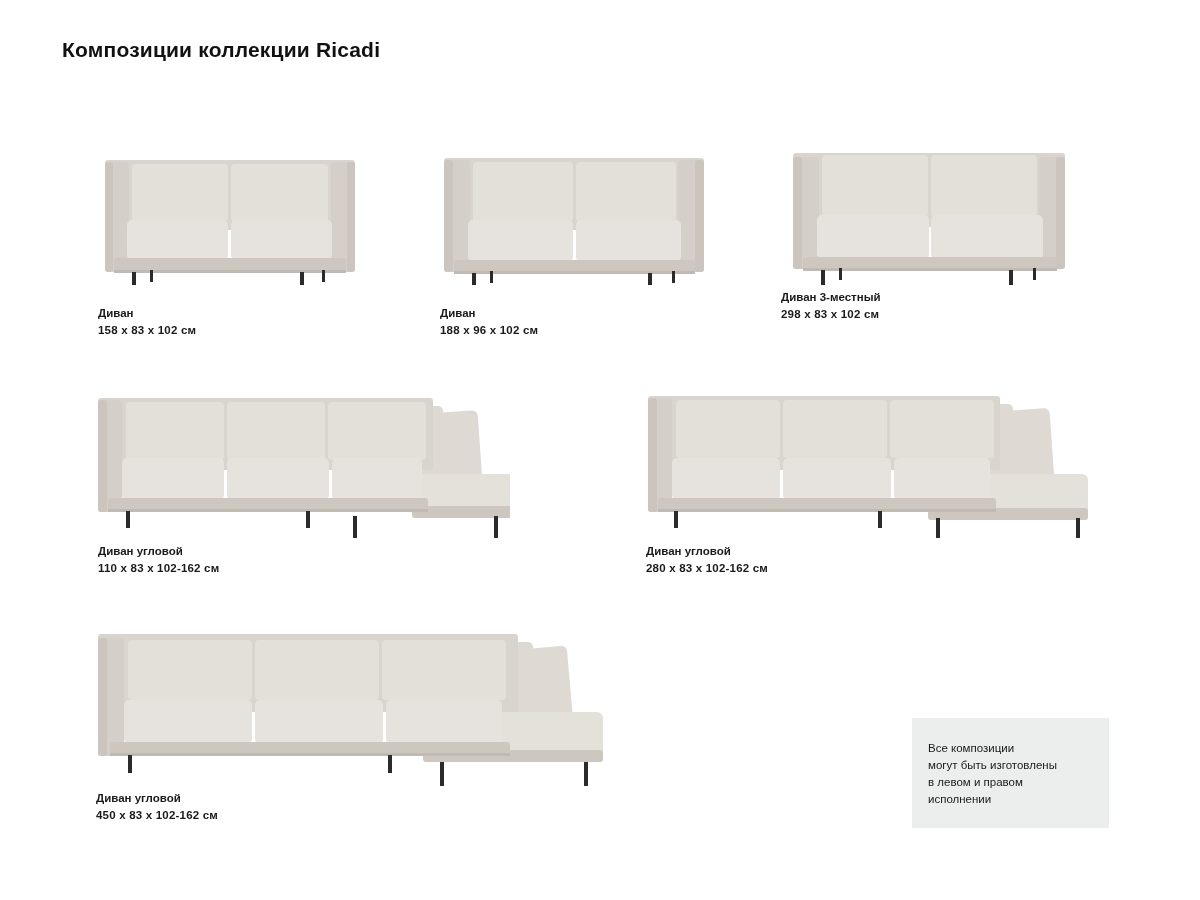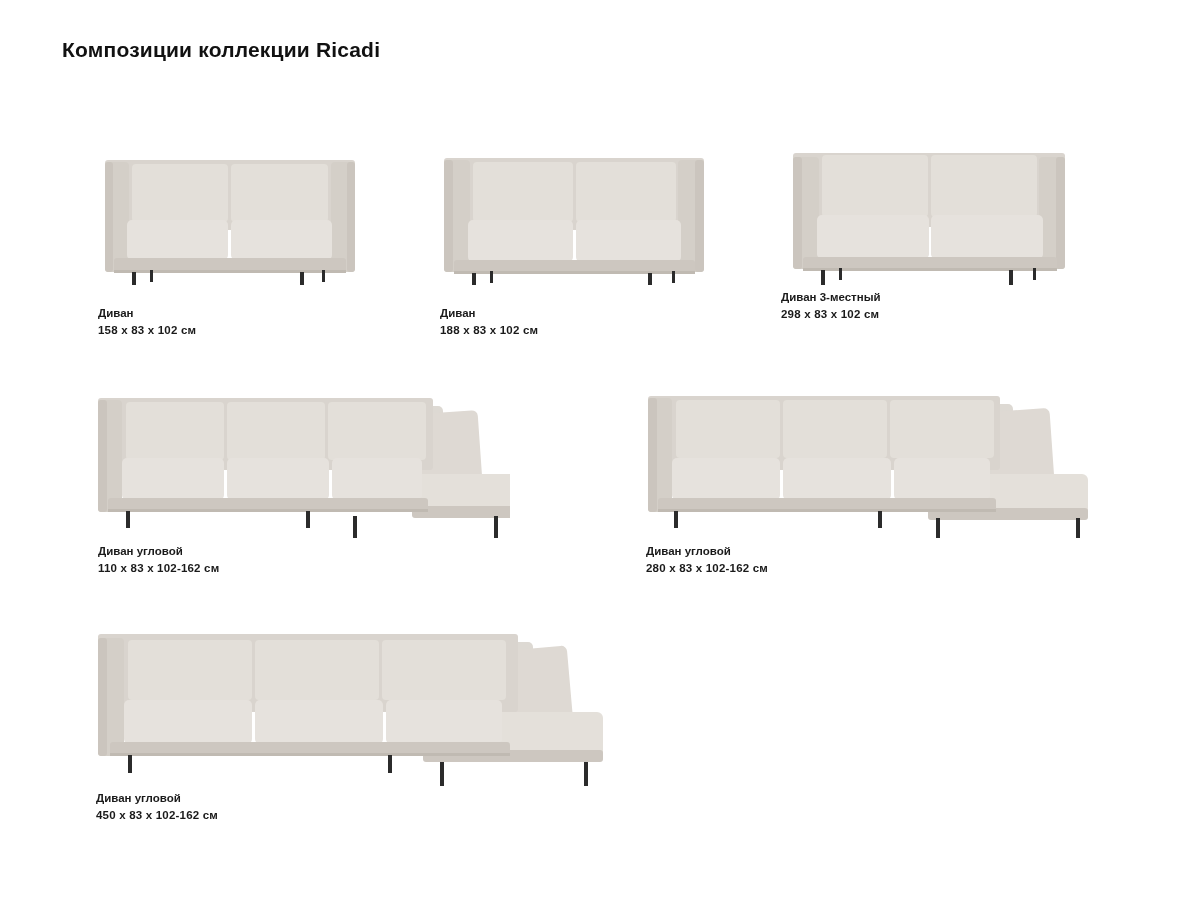--- a/index.html
+++ b/index.html
@@ -137,21 +137,21 @@
         <rect x="22" y="110" width="241" height="13" rx="3" fill="#cdc7c0"></rect>
         <rect x="22" y="121" width="241" height="3" fill="#c0bab2"></rect>
         <rect x="40" y="123" width="4" height="16" fill="#2b2b2b"></rect>
         <rect x="216" y="123" width="4" height="16" fill="#2b2b2b"></rect>
         <rect x="58" y="121" width="3" height="12" fill="#2b2b2b"></rect>
         <rect x="240" y="121" width="3" height="12" fill="#2b2b2b"></rect>
       </svg>
     </div>
     <div class="caption" style="left:8px; top:155px;">
       <span class="cap-name">Диван</span>
-      <span class="cap-dims">188 x 83 x 102 см</span>
+      <span class="cap-dims">188 x 96 x 102 см</span>
     </div>
   </div>
 
   <div class="item" style="left:775px; top:145px; width:310px; height:195px;">
     <div class="sofa">
       <svg width="300" height="140" viewBox="0 0 300 140">
         <rect x="18" y="8" width="272" height="74" rx="3" fill="#d9d4ce"></rect>
         <rect x="18" y="12" width="26" height="112" rx="4" fill="#d4cfc8"></rect>
         <rect x="18" y="12" width="9" height="112" rx="3" fill="#cbc5be"></rect>
         <rect x="264" y="12" width="26" height="112" rx="4" fill="#d4cfc8"></rect>
@@ -264,14 +264,22 @@
         <rect x="352" y="142" width="4" height="24" fill="#2b2b2b"></rect>
         <rect x="496" y="142" width="4" height="24" fill="#2b2b2b"></rect>
       </svg>
     </div>
     <div class="caption" style="left:8px; top:170px;">
       <span class="cap-name">Диван угловой</span>
       <span class="cap-dims">450 x 83 x 102-162 см</span>
     </div>
   </div>
 
+  <div class="note-box">
+    <div class="note-text">
+      <span>Все композиции</span>
+      <span>могут быть изготовлены</span>
+      <span>в левом и правом</span>
+      <span>исполнении</span>
+    </div>
+  </div>
 
 </div>
 
 </body></html>

